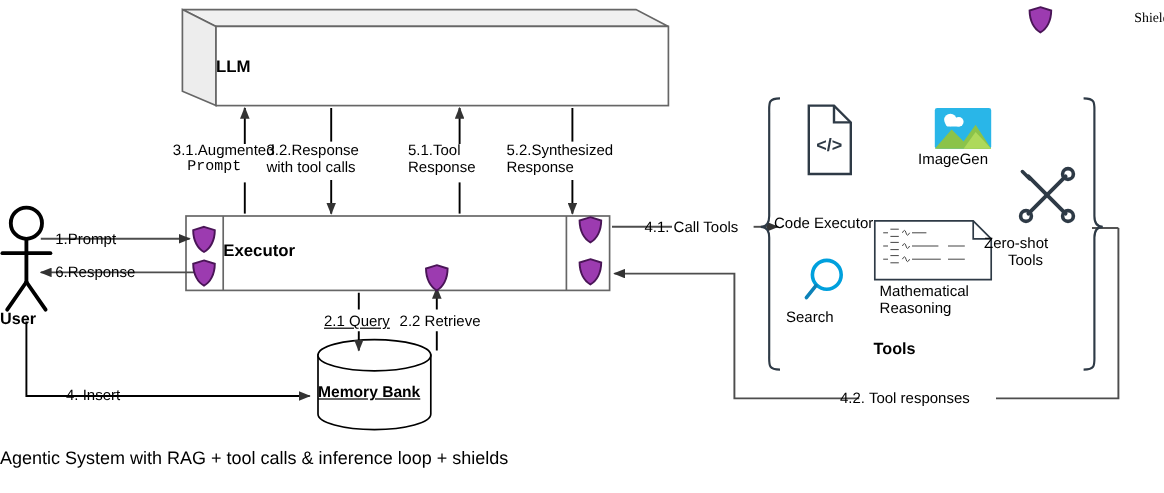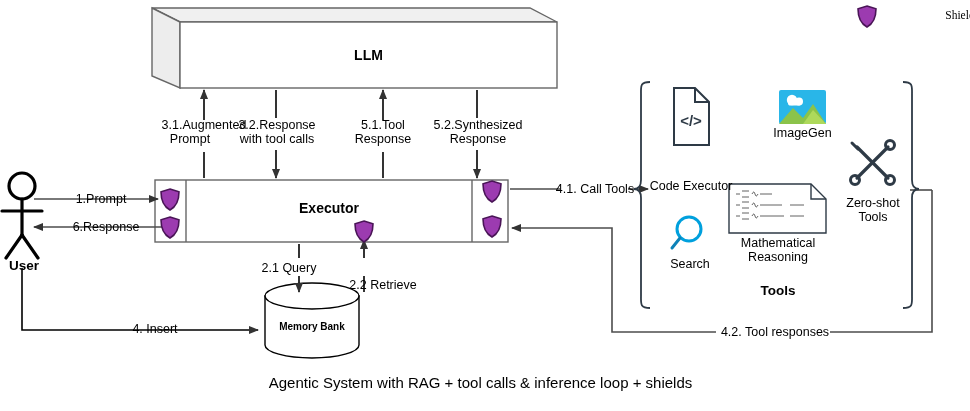--- a/index.html
+++ b/index.html
@@ -1,18 +1,18 @@
 <!DOCTYPE html>
 <html><head>
 <meta charset="utf-8">
 <style>
   html,body{margin:0;padding:0;background:#ffffff;}
   body{width:970px;height:411px;position:relative;overflow:hidden;
        font-family:"Liberation Sans",sans-serif;color:#000;}
-  .lbl{position:absolute;font-size:12.5px;line-height:14px;color:#000;white-space:pre;text-align:center;}
+  .lbl{position:absolute;font-size:12.5px;line-height:14px;color:#000;white-space:pre;}
   .bold{font-weight:bold;}
   #svg-layer{position:absolute;left:0;top:0;width:970px;height:411px;}
 </style>
 </head>
 <body>
 
 <svg id="svg-layer" viewBox="0 0 970 411">
   <defs>
     <marker id="ar" markerWidth="10" markerHeight="8" refX="9" refY="4" orient="auto" markerUnits="userSpaceOnUse">
       <path d="M0,0 L10,4 L0,8 z" fill="#333"></path>
@@ -157,51 +157,51 @@
     </g>
   <g>
       <use href="#shieldg" x="867" y="16"></use>
     </g>
 </svg>
 
 <div class="lbl bold" style="left:180px;top:48px;width:377px;font-size:14px;">LLM</div>
 
 <div class="lbl bold" style="left:186px;top:201px;width:286px;font-size:14px;">Executor</div>
 
-<div class="lbl bold" style="left:265px;top:320px;width:94px;font-size:10px;">Memory Bank</div>
+<div class="lbl bold" style="left:265px;top:320px;width:94px;font-size:13px;text-decoration:underline;">Memory Bank</div>
 
 <div class="lbl bold" style="left:0px;top:259px;width:48px;font-size:13.5px;">User</div>
 
 <div class="lbl" style="left:46px;top:192px;width:110px;">1.Prompt</div>
 <div class="lbl" style="left:46px;top:220px;width:120px;">6.Response</div>
 <div class="lbl" style="left:55px;top:322px;width:200px;">4. Insert</div>
 
 <div class="lbl" style="left:144px;top:118px;width:120px;">3.1.Augmented</div>
-<div class="lbl" style="left:130px;top:132px;width:120px;">Prompt</div>
+<div class="lbl" style="left:156px;top:132px;width:120px;font-family:Liberation Mono, monospace;">Prompt</div>
 
 <div class="lbl" style="left:222px;top:118px;width:110px;">3.2.Response</div>
 <div class="lbl" style="left:222px;top:132px;width:110px;">with tool calls</div>
 
 <div class="lbl" style="left:340px;top:118px;width:86px;">5.1.Tool</div>
 <div class="lbl" style="left:340px;top:132px;width:86px;">Response</div>
 
 <div class="lbl" style="left:422px;top:118px;width:112px;">5.2.Synthesized</div>
 <div class="lbl" style="left:422px;top:132px;width:112px;">Response</div>
 
-<div class="lbl" style="left:244px;top:261px;width:90px;">2.1 Query</div>
-<div class="lbl" style="left:333px;top:261px;width:100px;margin-top:17px;">2.2 Retrieve</div>
+<div class="lbl" style="left:270px;top:261px;width:90px;text-decoration:underline;">2.1 Query</div>
+<div class="lbl" style="left:333px;top:261px;width:100px;">2.2 Retrieve</div>
 
 <div class="lbl" style="left:537px;top:182px;width:116px;">4.1. Call Tools</div>
 <div class="lbl" style="left:700px;top:325px;width:150px;">4.2. Tool responses</div>
 
 <div class="lbl" style="left:645px;top:147px;width:92px;margin-top:32px;">Code Executor</div>
 <div class="lbl" style="left:765px;top:126px;width:75px;">ImageGen</div>
 <div class="lbl" style="left:655px;top:257px;width:70px;">Search</div>
 <div class="lbl" style="left:733px;top:236px;width:90px;">Mathematical</div>
 <div class="lbl" style="left:733px;top:250px;width:90px;">Reasoning</div>
-<div class="lbl" style="left:840px;top:196px;width:66px;">Zero-shot</div>
+<div class="lbl" style="left:820px;top:196px;width:66px;">Zero-shot</div>
 <div class="lbl" style="left:840px;top:210px;width:66px;">Tools</div>
 
 <div class="lbl bold" style="left:728px;top:284px;width:100px;font-size:13.5px;">Tools</div>
 
 <div class="lbl" style="left:928px;top:8px;width:86px;text-align:center;font-size:11.5px;font-family:Liberation Serif, serif;">Shield Call</div>
 
 <div class="lbl" style="left:0px;top:376px;width:961px;font-size:15px;">Agentic System with RAG + tool calls &amp; inference loop + shields</div>
 
 </body></html>

